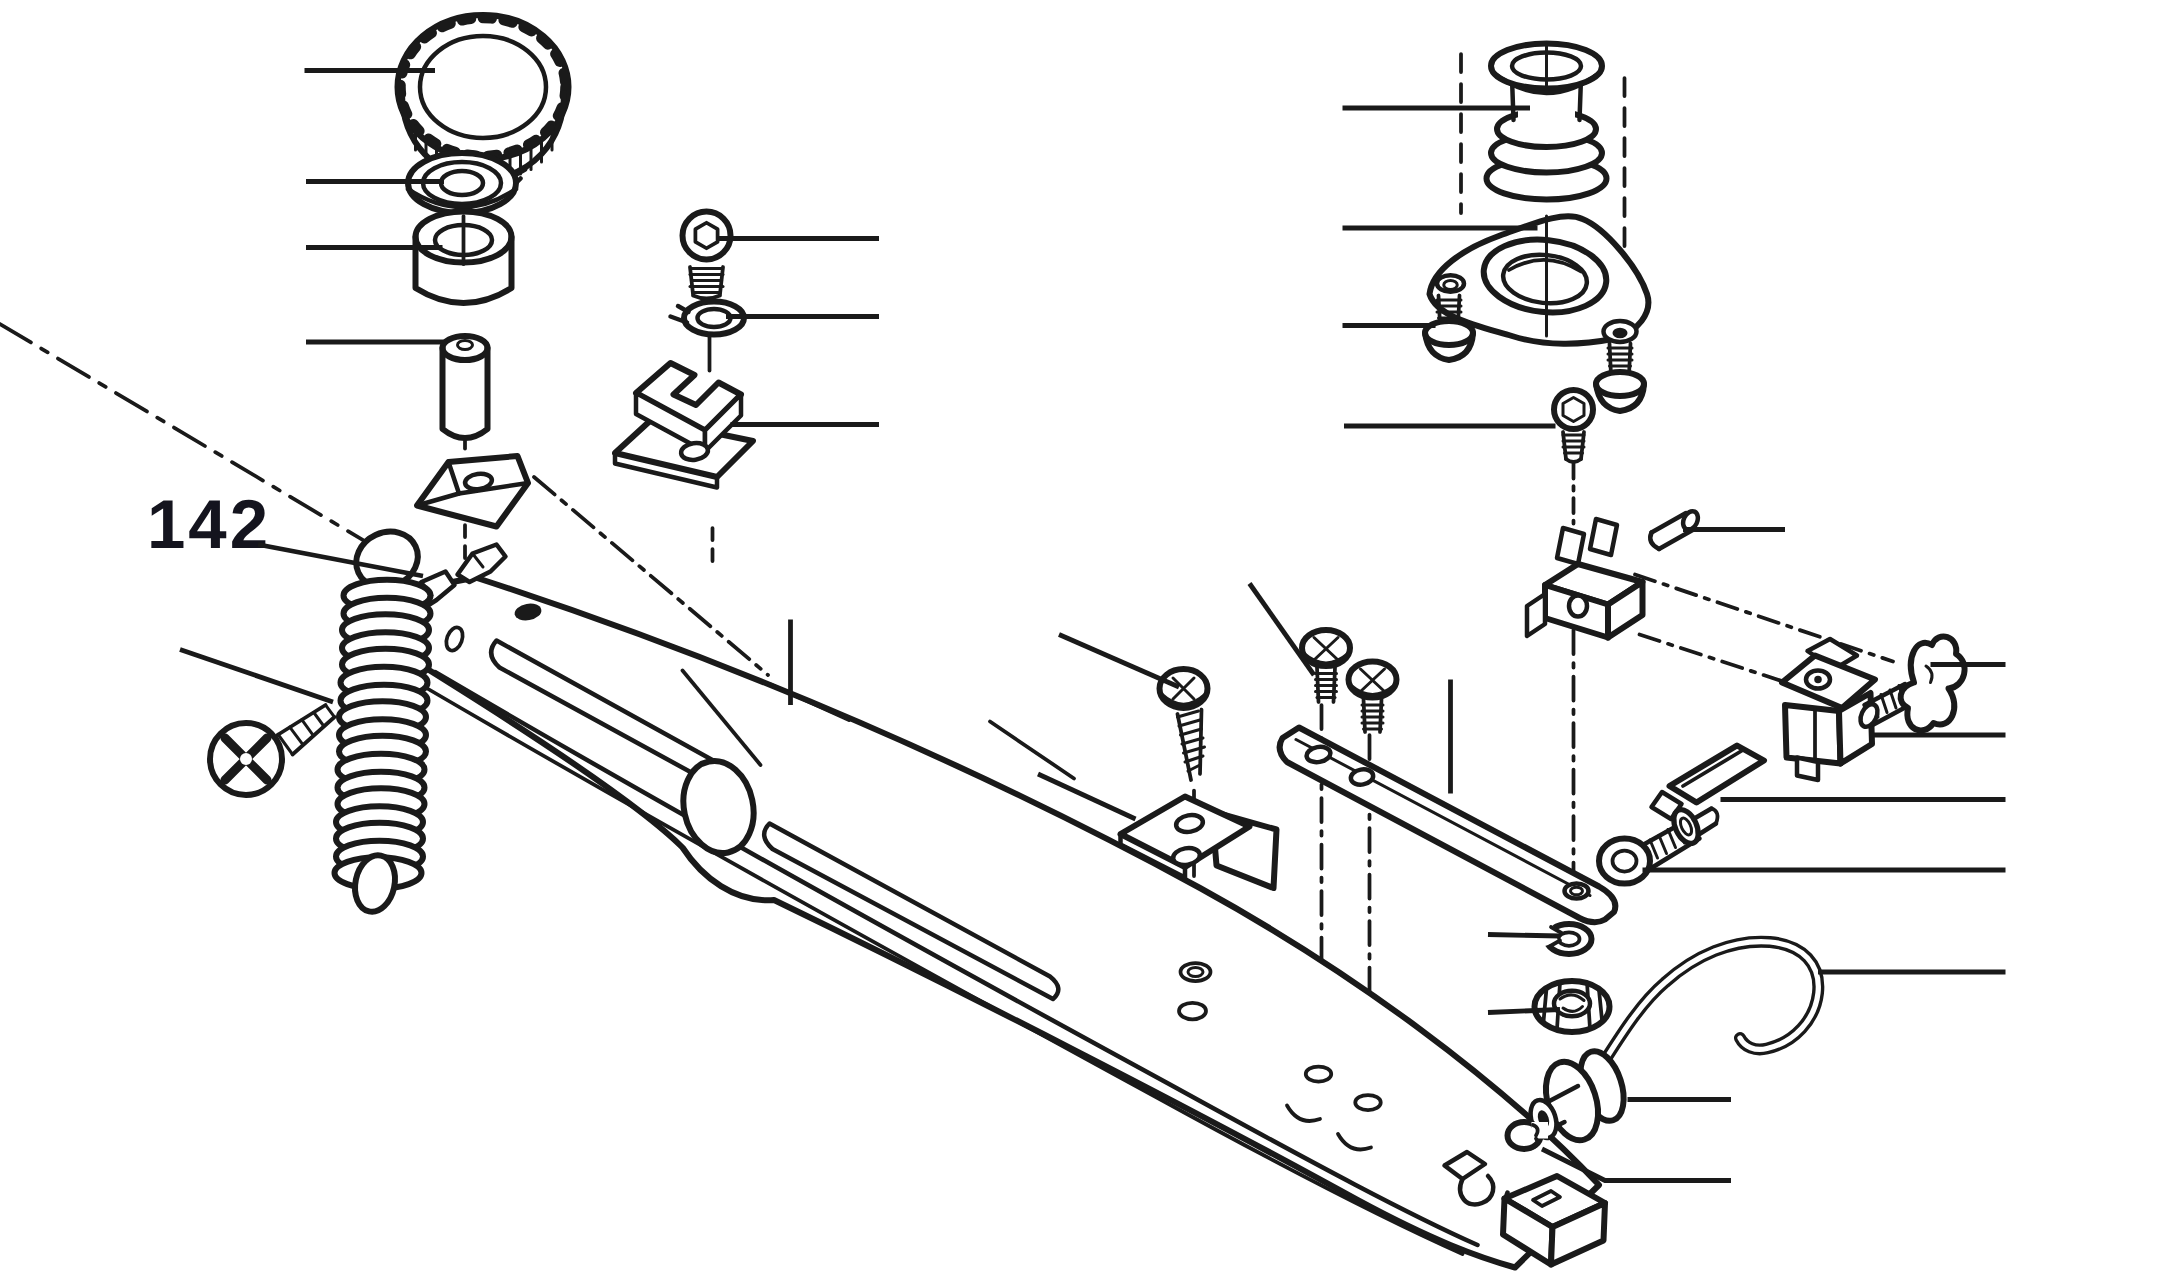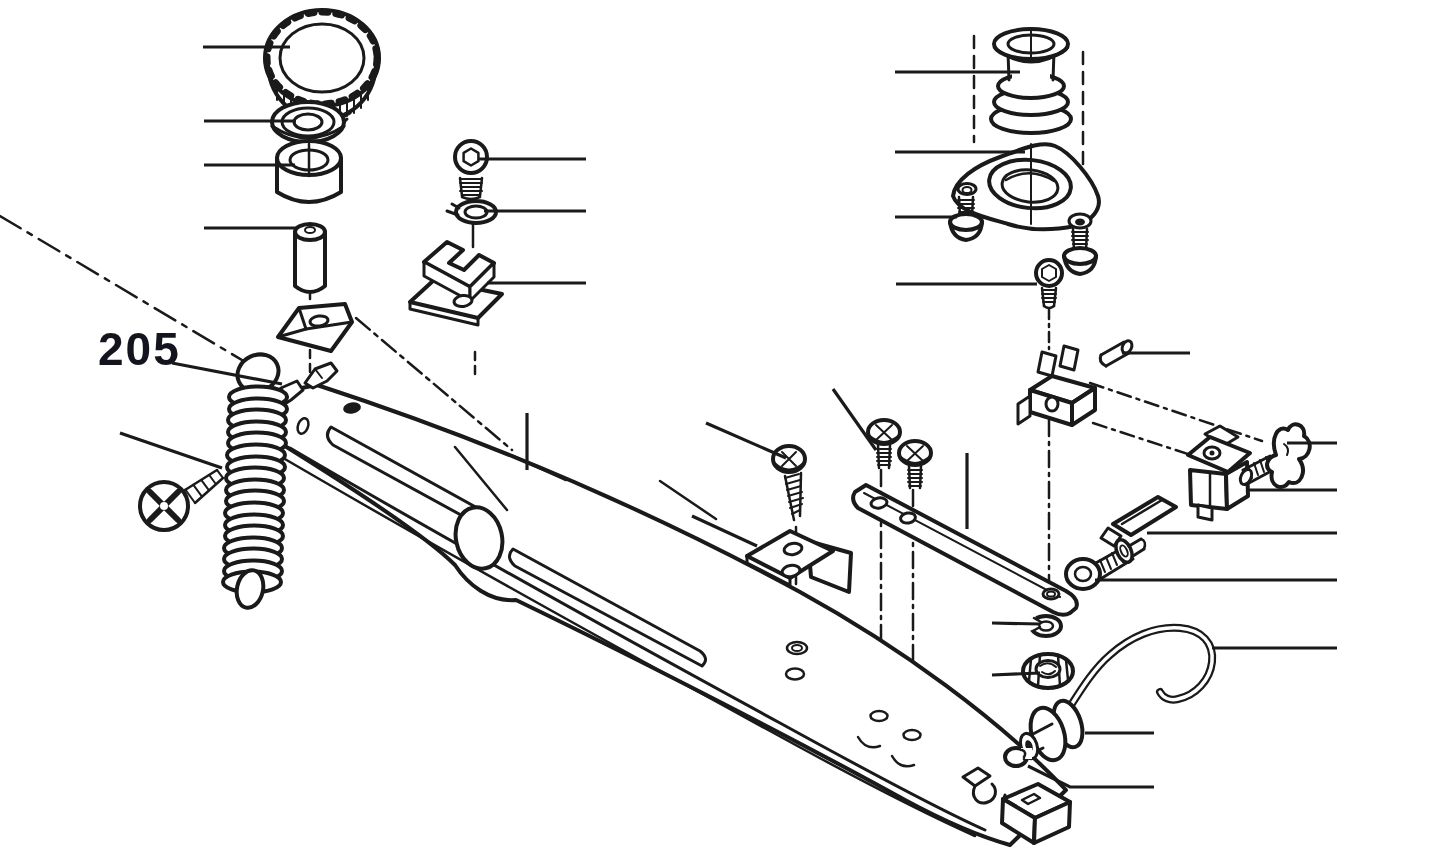--- a/index.html
+++ b/index.html
@@ -10,21 +10,21 @@
   svg{position:absolute;left:0;top:0;}
   .ln{stroke:#1a1a1a;fill:none;stroke-linecap:round;stroke-linejoin:round;}
   .s4{stroke-width:4;} .s3{stroke-width:3;} .s25{stroke-width:2.5;} .s2{stroke-width:2;}
   .w{fill:#ffffff;} .n{fill:none;} .dk{fill:#1a1a1a;}
   .leader{stroke:#1a1a1a;stroke-width:3.2;fill:none;stroke-linecap:butt;}
 </style>
 </head>
 <body>
 
 <div class="stage">
-  <div class="figure-number">205</div>
+  <div class="figure-number">142</div>
 
   <svg width="1448" height="858" viewBox="0 0 1448 858" xmlns="http://www.w3.org/2000/svg">
 
     <g class="ln s25">
       <line x1="0" y1="216" x2="252" y2="366" stroke-dasharray="24 8 5 8"></line>
       <line x1="310" y1="294" x2="310" y2="303" stroke-dasharray="5 4"></line>
       <line x1="310" y1="350" x2="310" y2="392" stroke-dasharray="8 6"></line>
       <line x1="356" y1="318" x2="512" y2="450" stroke-dasharray="18 6 4 6"></line>
       <line x1="475" y1="352" x2="475" y2="380" stroke-dasharray="8 6"></line>
       <line x1="473" y1="214" x2="473" y2="247"></line>

